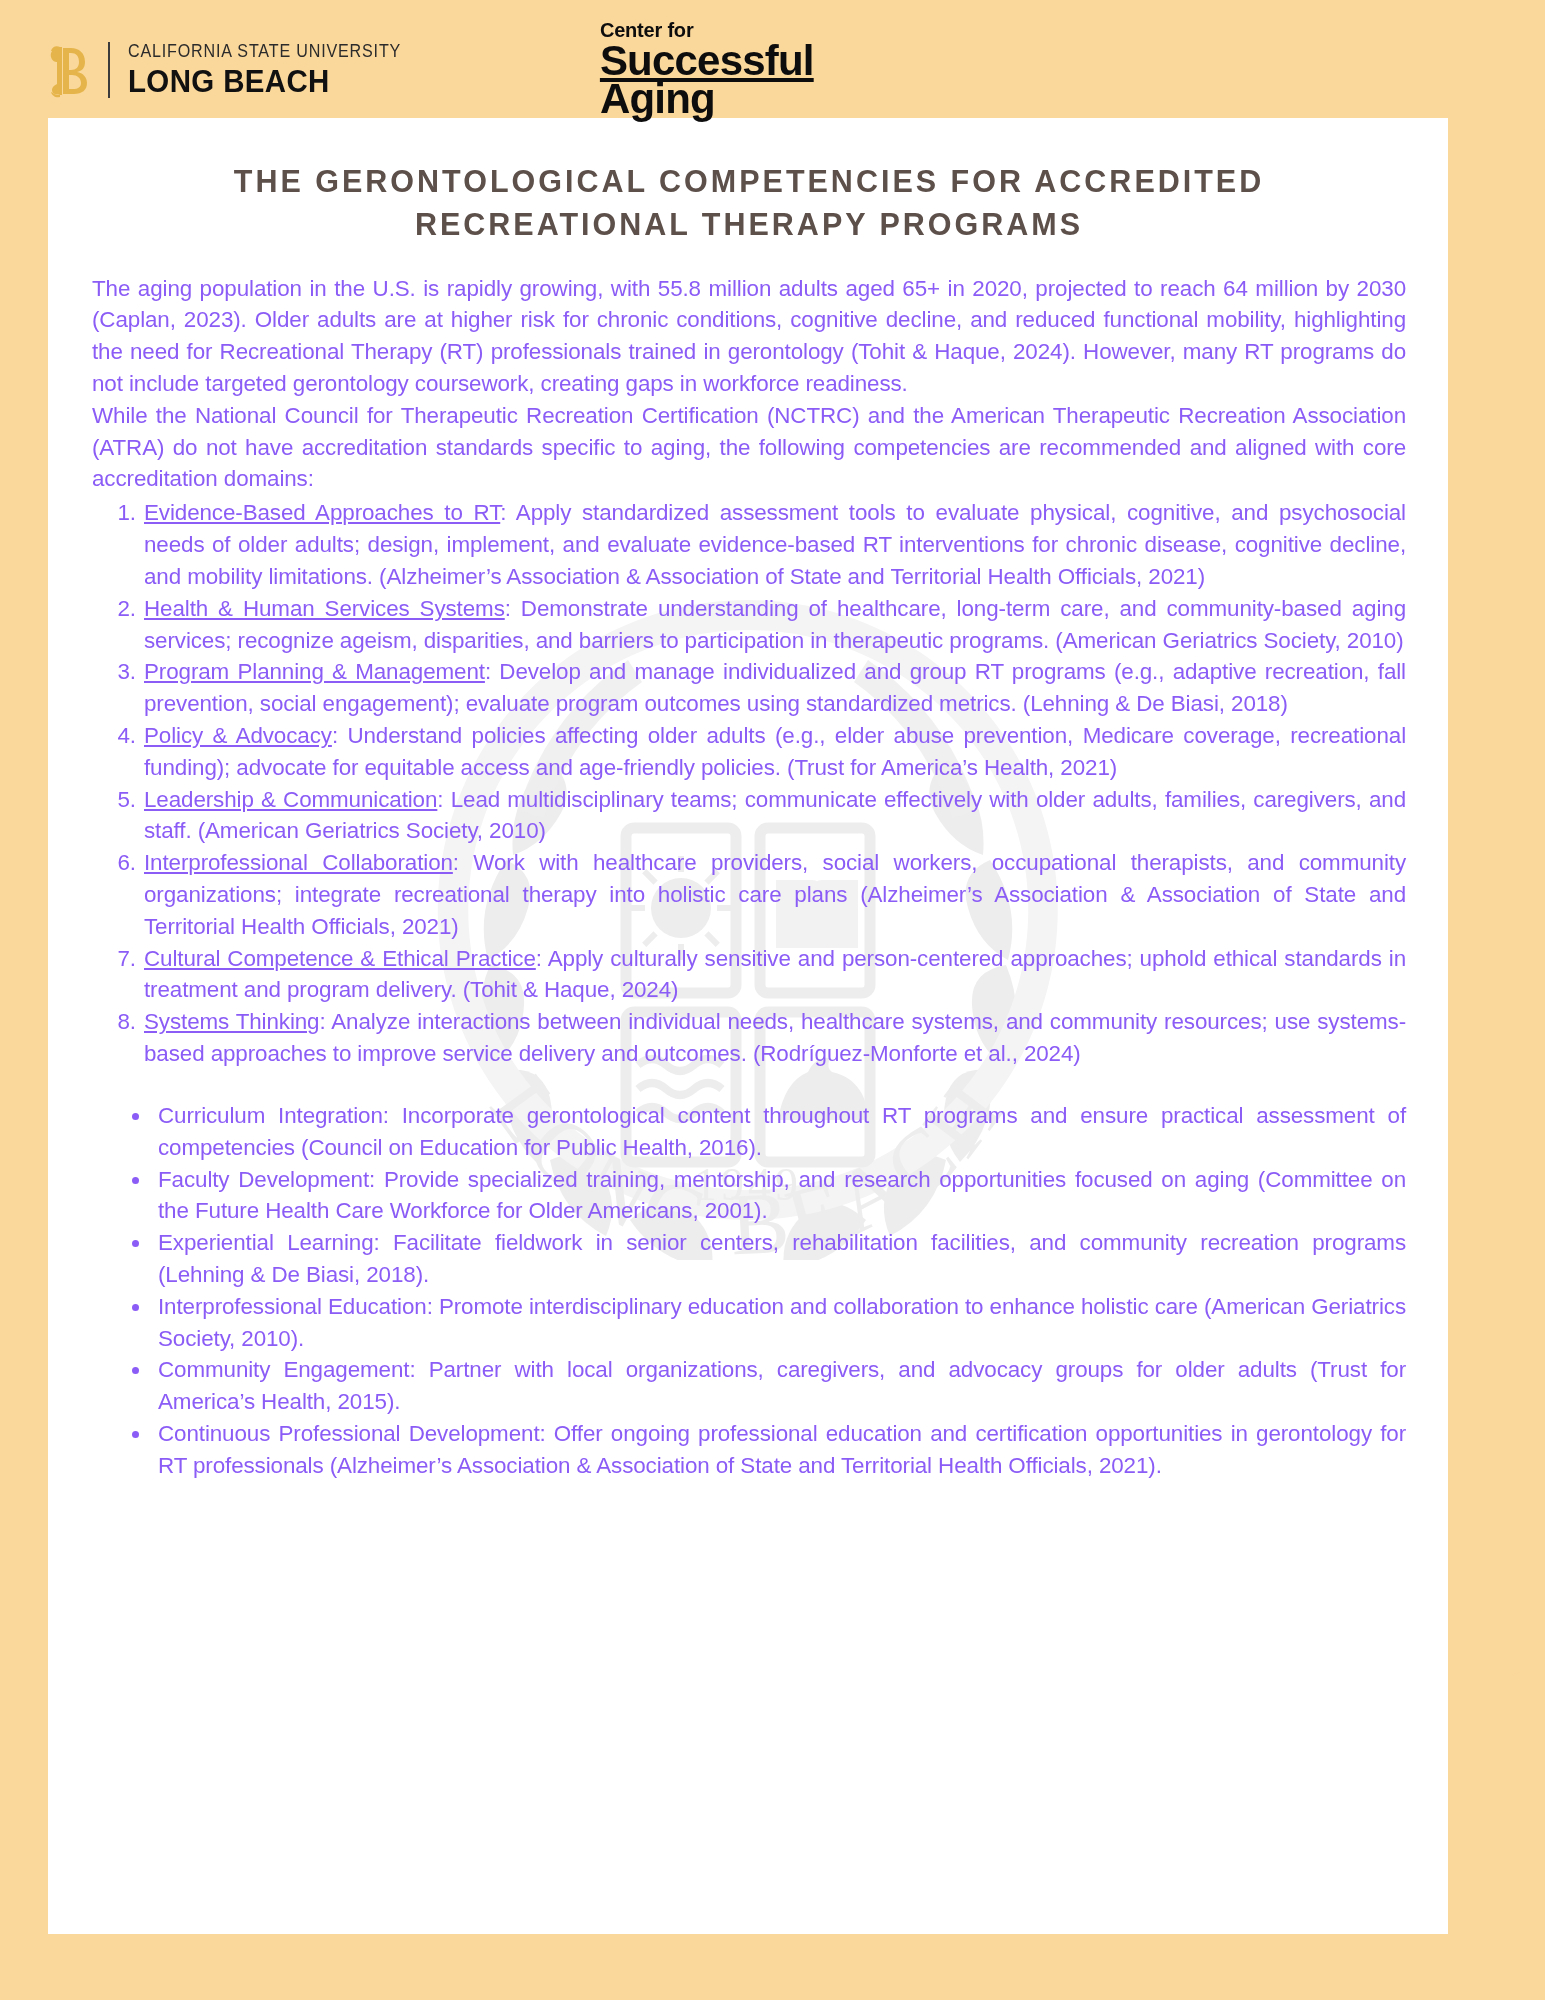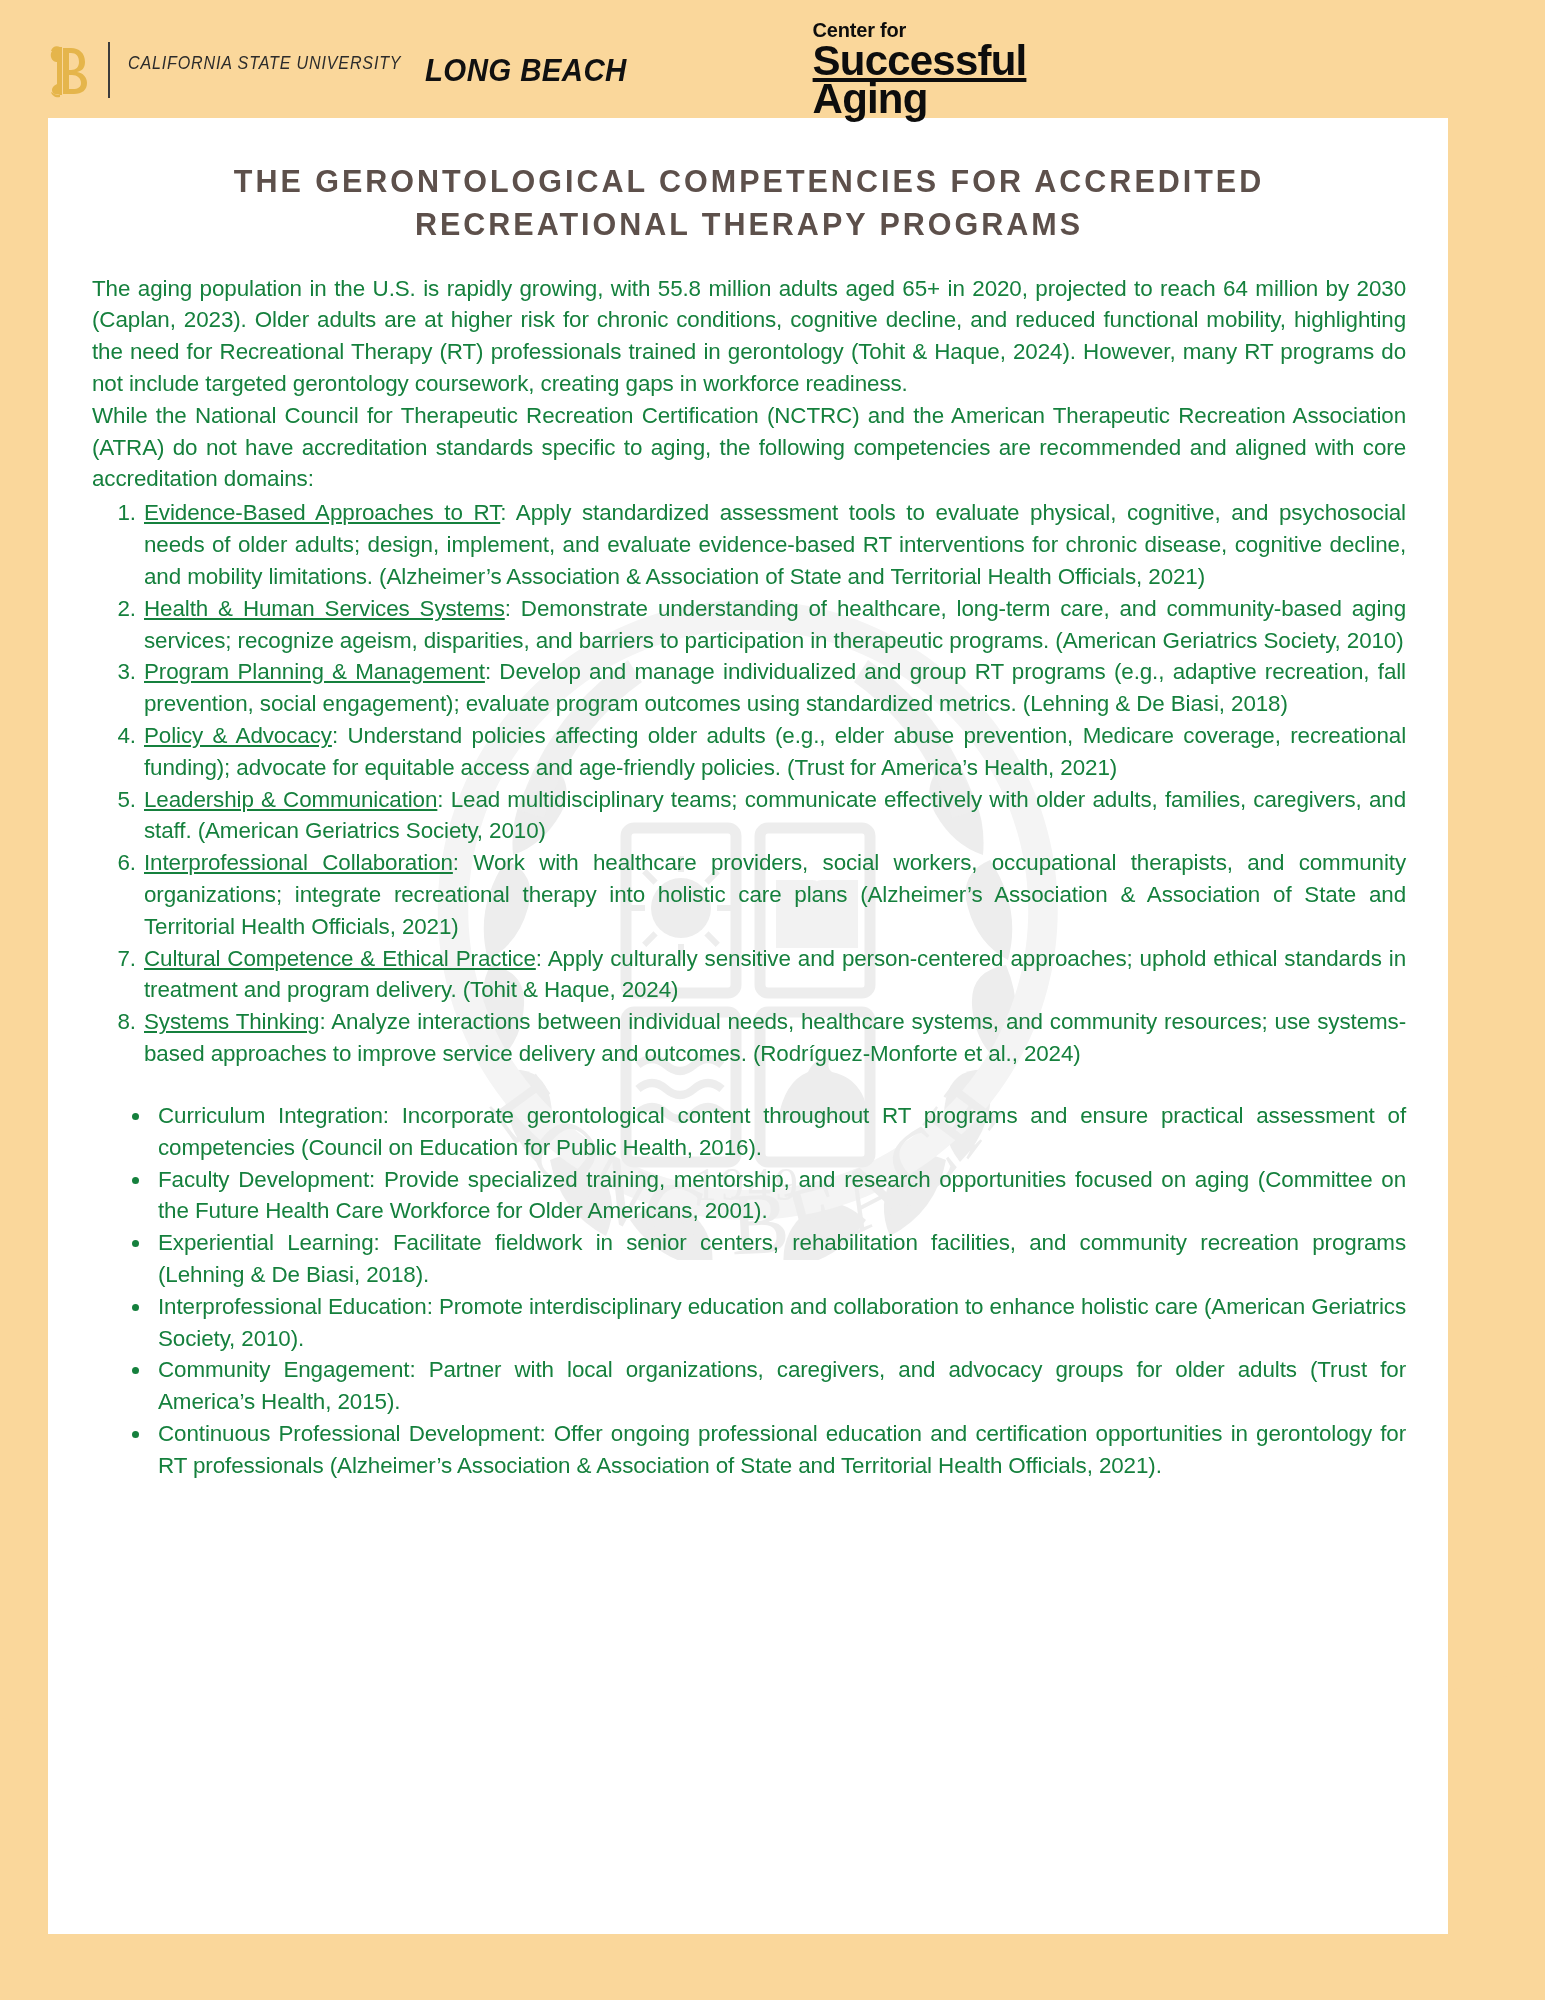--- a/index.html
+++ b/index.html
@@ -81,23 +81,23 @@
 
   .logo-divider {
     width: 2px;
     height: 56px;
     background: #3b3b3b;
     margin-right: 18px;
   }
 
   .logo-text-block {
     display: flex;
+    flex-direction: column;
     justify-content: center;
     line-height: 1;
-    font-style: italic;
   }
 
   .logo-line1 {
     font-size: 17.5px;
     letter-spacing: 0.9px;
     color: #2b2b2b;
     font-weight: 400;
     font-family: "Liberation Sans Narrow", "Liberation Sans", sans-serif;
     transform: scaleX(0.92);
     transform-origin: left center;
@@ -169,21 +169,21 @@
     font-family: "Liberation Sans", sans-serif;
     margin: 14px auto 26px auto;
     max-width: 1180px;
   }
 
   
   .body-text {
     font-family: "Liberation Sans Narrow", "Liberation Sans", sans-serif;
     font-size: 22.4px;
     line-height: 1.42;
-    color: #15803d;
+    color: #8b5cf6;
     text-align: justify;
     text-justify: inter-word;
     letter-spacing: -0.1px;
   }
 
   .para { margin: 0 0 0 0; }
 
   ol.num-list {
     margin: 2px 0 0 0;
     padding-left: 50px;

